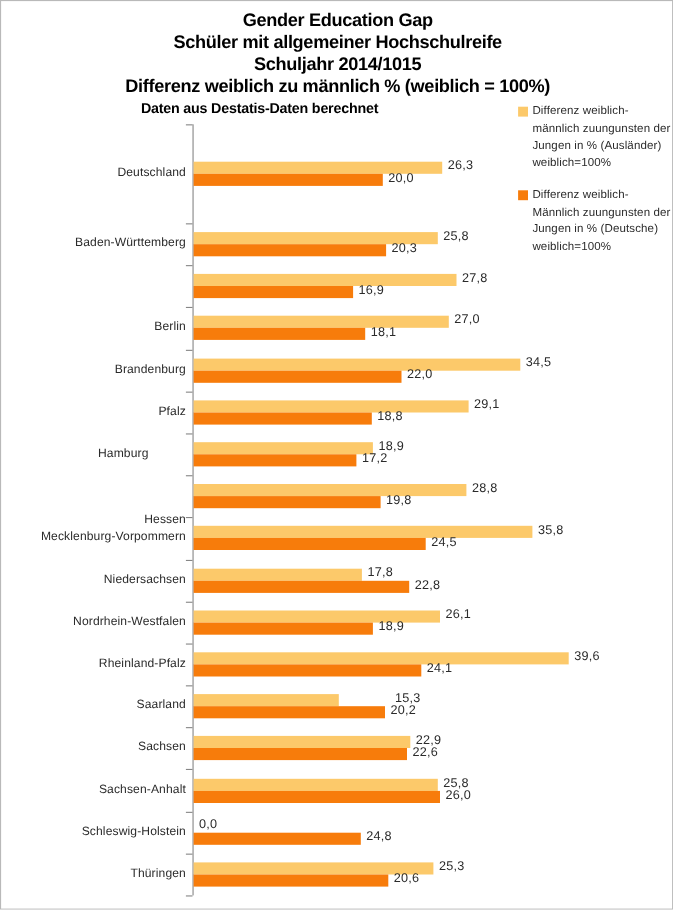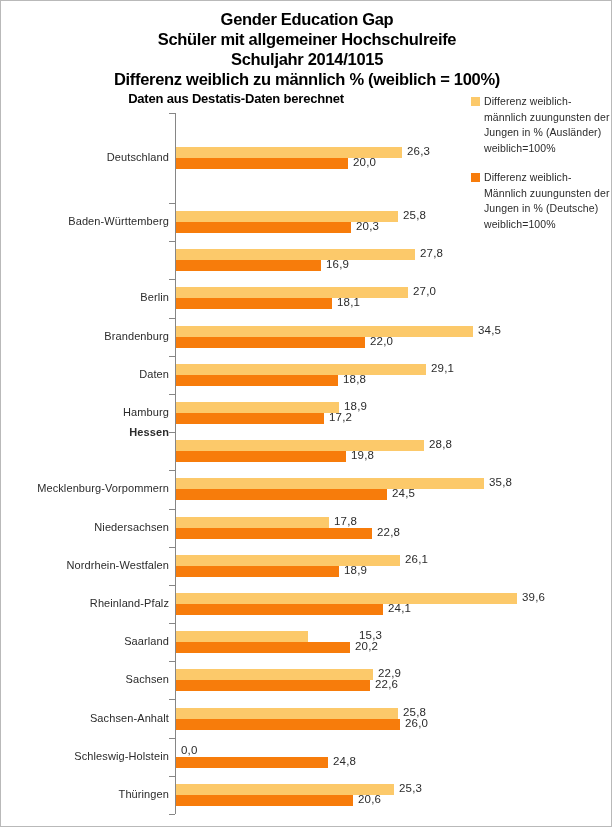--- a/index.html
+++ b/index.html
@@ -176,23 +176,23 @@
         <div class="axis-tick" style="top: 737px;"></div>
         <div class="axis-tick" style="top: 775px;"></div>
         <div class="axis-tick" style="top: 813px;"></div>
       </div>
     <div id="labels">
         <div class="cat-label" style="left: 0px; width: 168px; top: 150px;">Deutschland</div>
         <div class="cat-label" style="left: 0px; width: 168px; top: 214px;">Baden-Württemberg</div>
         <div class="cat-label" style="left: 0px; width: 168px; top: 252px; padding-left: 46px;">Bayern</div>
         <div class="cat-label" style="left: 0px; width: 168px; top: 290px;">Berlin</div>
         <div class="cat-label" style="left: 0px; width: 168px; top: 329px;">Brandenburg</div>
-        <div class="cat-label" style="left: 0px; width: 168px; top: 367px;">Daten</div>
-        <div class="cat-label" style="left: 0px; width: 168px; top: 405px;">Hamburg</div>
-        <div class="cat-label" style="left: 0px; width: 168px; top: 425px; font-weight: bold;">Hessen</div>
+        <div class="cat-label" style="left: 0px; width: 168px; top: 367px;">Pfalz</div>
+        <div class="cat-label" style="left: 0px; width: 134px; top: 405px;">Hamburg</div>
+        <div class="cat-label" style="left: 0px; width: 168px; top: 465px;">Hessen</div>
         <div class="cat-label" style="left: 0px; width: 168px; top: 481px;">Mecklenburg-Vorpommern</div>
         <div class="cat-label" style="left: 0px; width: 168px; top: 520px;">Niedersachsen</div>
         <div class="cat-label" style="left: 0px; width: 168px; top: 558px;">Nordrhein-Westfalen</div>
         <div class="cat-label" style="left: 0px; width: 168px; top: 596px;">Rheinland-Pfalz</div>
         <div class="cat-label" style="left: 0px; width: 168px; top: 634px;">Saarland</div>
         <div class="cat-label" style="left: 0px; width: 168px; top: 672px;">Sachsen</div>
         <div class="cat-label" style="left: 0px; width: 168px; top: 711px;">Sachsen-Anhalt</div>
         <div class="cat-label" style="left: 0px; width: 168px; top: 749px;">Schleswig-Holstein</div>
         <div class="cat-label" style="left: 0px; width: 168px; top: 787px;">Thüringen</div>
       </div>

